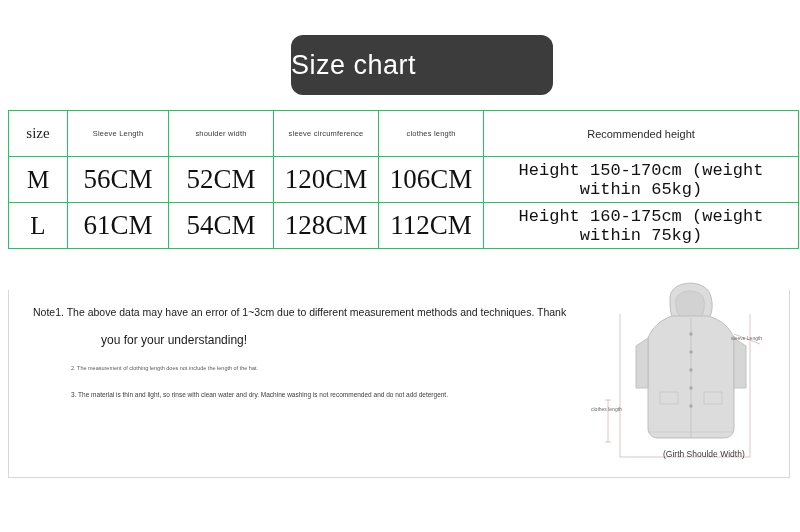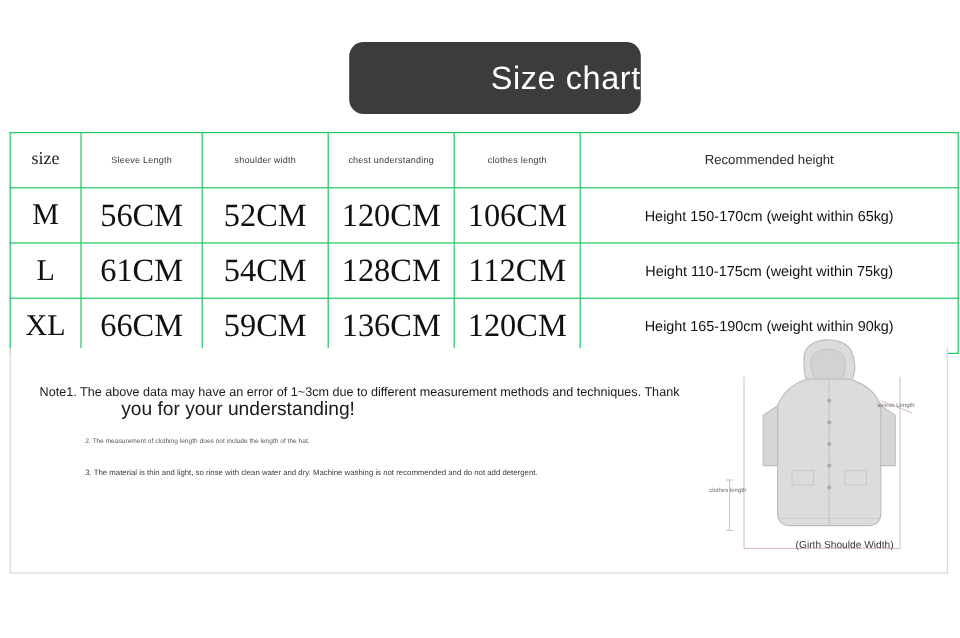--- a/index.html
+++ b/index.html
@@ -14,27 +14,27 @@
     color: #1a1a1a;
     overflow: hidden;
     position: relative;
   }
 
   
   .title-banner {
     position: absolute;
     left: 291px;
     top: 35px;
-    width: 243px;
+    width: 262px;
     height: 60px;
     background: #3c3c3c;
     border-radius: 12px;
     display: flex;
     align-items: center;
-    justify-content: flex-end;
+    justify-content: flex-start;
   }
   .title-banner .title-text {
     color: #ffffff;
     font-size: 27px;
     letter-spacing: 0.5px;
     font-family: "Liberation Sans", sans-serif;
   }
 
   
   .chart-wrap {
@@ -89,44 +89,44 @@
     font-family: "Liberation Serif", serif;
     font-size: 25px;
     color: #111;
   }
   .cell-num {
     font-family: "Liberation Serif", serif;
     font-size: 27px;
     color: #111;
   }
   .cell-height {
-    font-family: Liberation Sans, sans-serif;
-    font-size: 12px;
+    font-family: Liberation Mono, monospace;
+    font-size: 17px;
     color: #111;
   }
 
   
   .notes-panel {
     position: absolute;
     left: 8px;
     top: 290px;
     width: 782px;
     height: 188px;
     border: 1px solid #d8d8d8;
     border-top: none;
     box-sizing: border-box;
     background: #fff;
   }
   .note {
     position: absolute;
     color: #1a1a1a;
     font-family: "Liberation Sans", sans-serif;
   }
-  .note-1 { left: 24px; top: 31px;  font-size: 10.5px; }
-  .note-1b{ left: 92px; top: 43px;  font-size: 16px; }
+  .note-1 { left: 24px; top: 16px;  font-size: 10.5px; }
+  .note-1b{ left: 92px; top: 43px;  font-size: 12px; }
   .note-2 { left: 62px; top: 75px;  font-size: 5.5px; color: #5a5a5a; }
   .note-3 { left: 62px; top: 101px; font-size: 6.5px; color: #3a3a3a; }
   .note-4 { left: 62px; top: 130px; font-size: 10.5px; }
 
   
   .illus {
     position: absolute;
     left: 600px;
     top: 272px;
     width: 190px;
@@ -159,51 +159,43 @@
   <span class="title-text">Size chart</span>
 </div>
 
 <div class="chart-wrap">
   <table class="size-table">
     <tbody>
       <tr class="head-row">
         <td class="col-size hdr-size">size</td>
         <td class="col-sleeve hdr-small">Sleeve Length</td>
         <td class="col-shoulder hdr-small">shoulder width</td>
-        <td class="col-chest hdr-small">chest understanding</td>
+        <td class="col-chest hdr-small">sleeve circumference</td>
         <td class="col-length hdr-small">clothes length</td>
         <td class="col-height hdr-med">Recommended height</td>
       </tr>
 
       <tr class="data-row">
         <td class="cell-size">M</td>
         <td class="cell-num">56CM</td>
         <td class="cell-num">52CM</td>
         <td class="cell-num">120CM</td>
         <td class="cell-num">106CM</td>
         <td class="cell-height">Height 150-170cm (weight within 65kg)</td>
       </tr>
 
       <tr class="data-row">
         <td class="cell-size">L</td>
         <td class="cell-num">61CM</td>
         <td class="cell-num">54CM</td>
         <td class="cell-num">128CM</td>
         <td class="cell-num">112CM</td>
-        <td class="cell-height">Height 110-175cm (weight within 75kg)</td>
+        <td class="cell-height">Height 160-175cm (weight within 75kg)</td>
       </tr>
 
-      <tr class="data-row">
-        <td class="cell-size">XL</td>
-        <td class="cell-num">66CM</td>
-        <td class="cell-num">59CM</td>
-        <td class="cell-num">136CM</td>
-        <td class="cell-num">120CM</td>
-        <td class="cell-height">Height 165-190cm (weight within 90kg)</td>
-      </tr>
     </tbody>
   </table>
 </div>
 
 <div class="notes-panel">
   <div class="note note-1">Note­1. The above data may have an error of 1~3cm due to different measurement methods and techniques. Thank</div>
   <div class="note note-1b">you for your understanding!</div>
   <div class="note note-2">2. The measurement of  clothing length does not include the length of  the hat.</div>
   <div class="note note-3">3. The material is thin and light, so rinse with clean water and dry. Machine washing is not recommended and do not add detergent.</div>
 </div>

